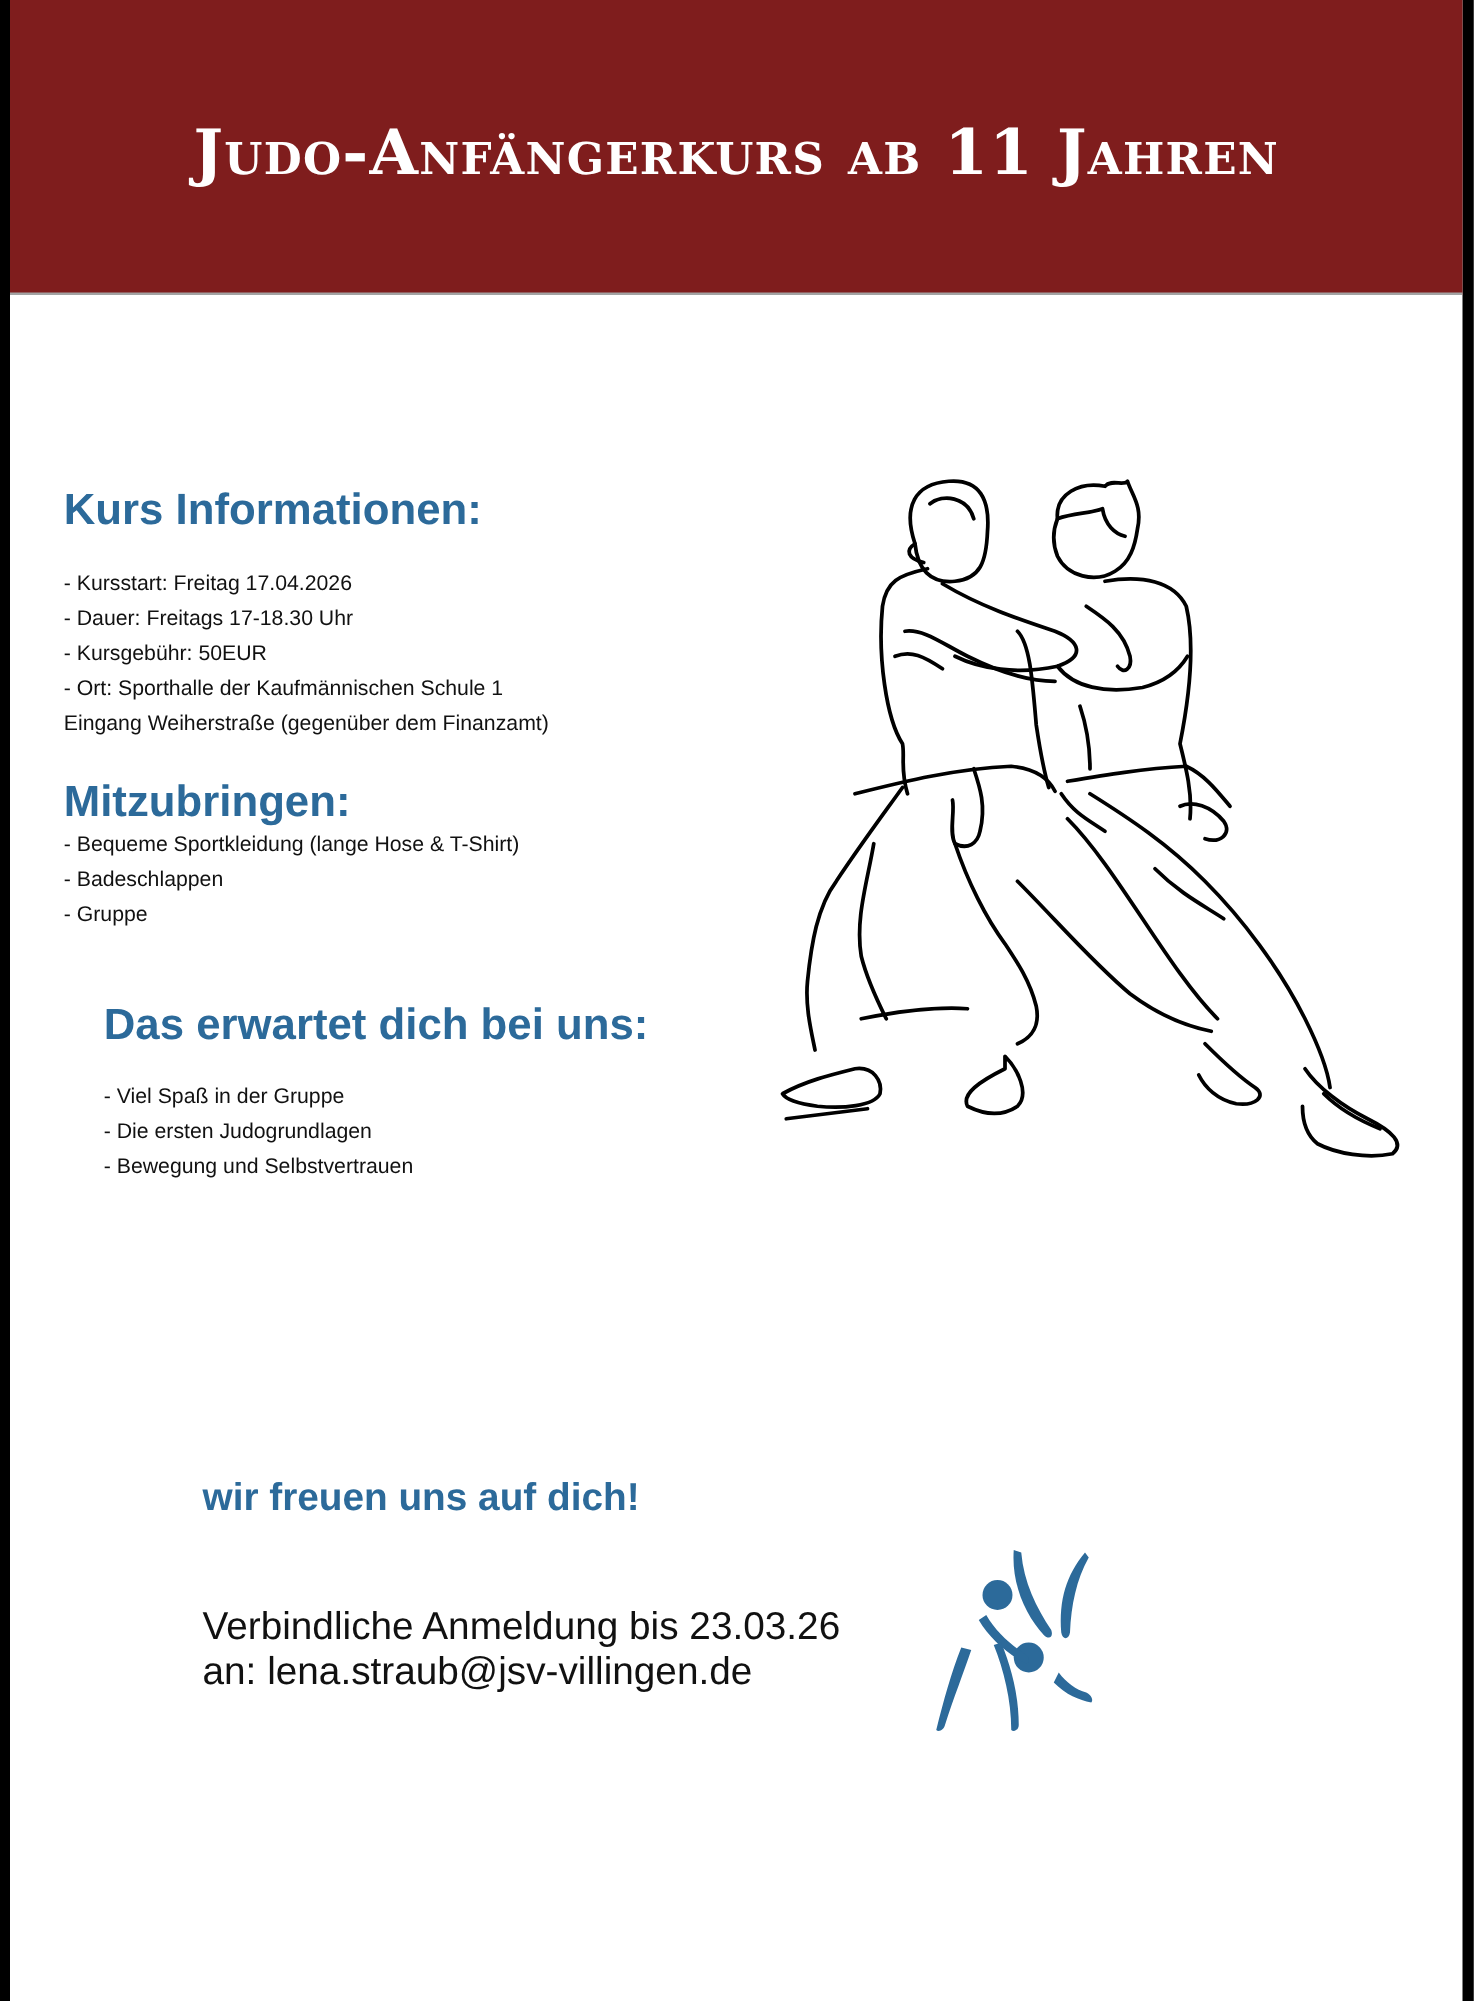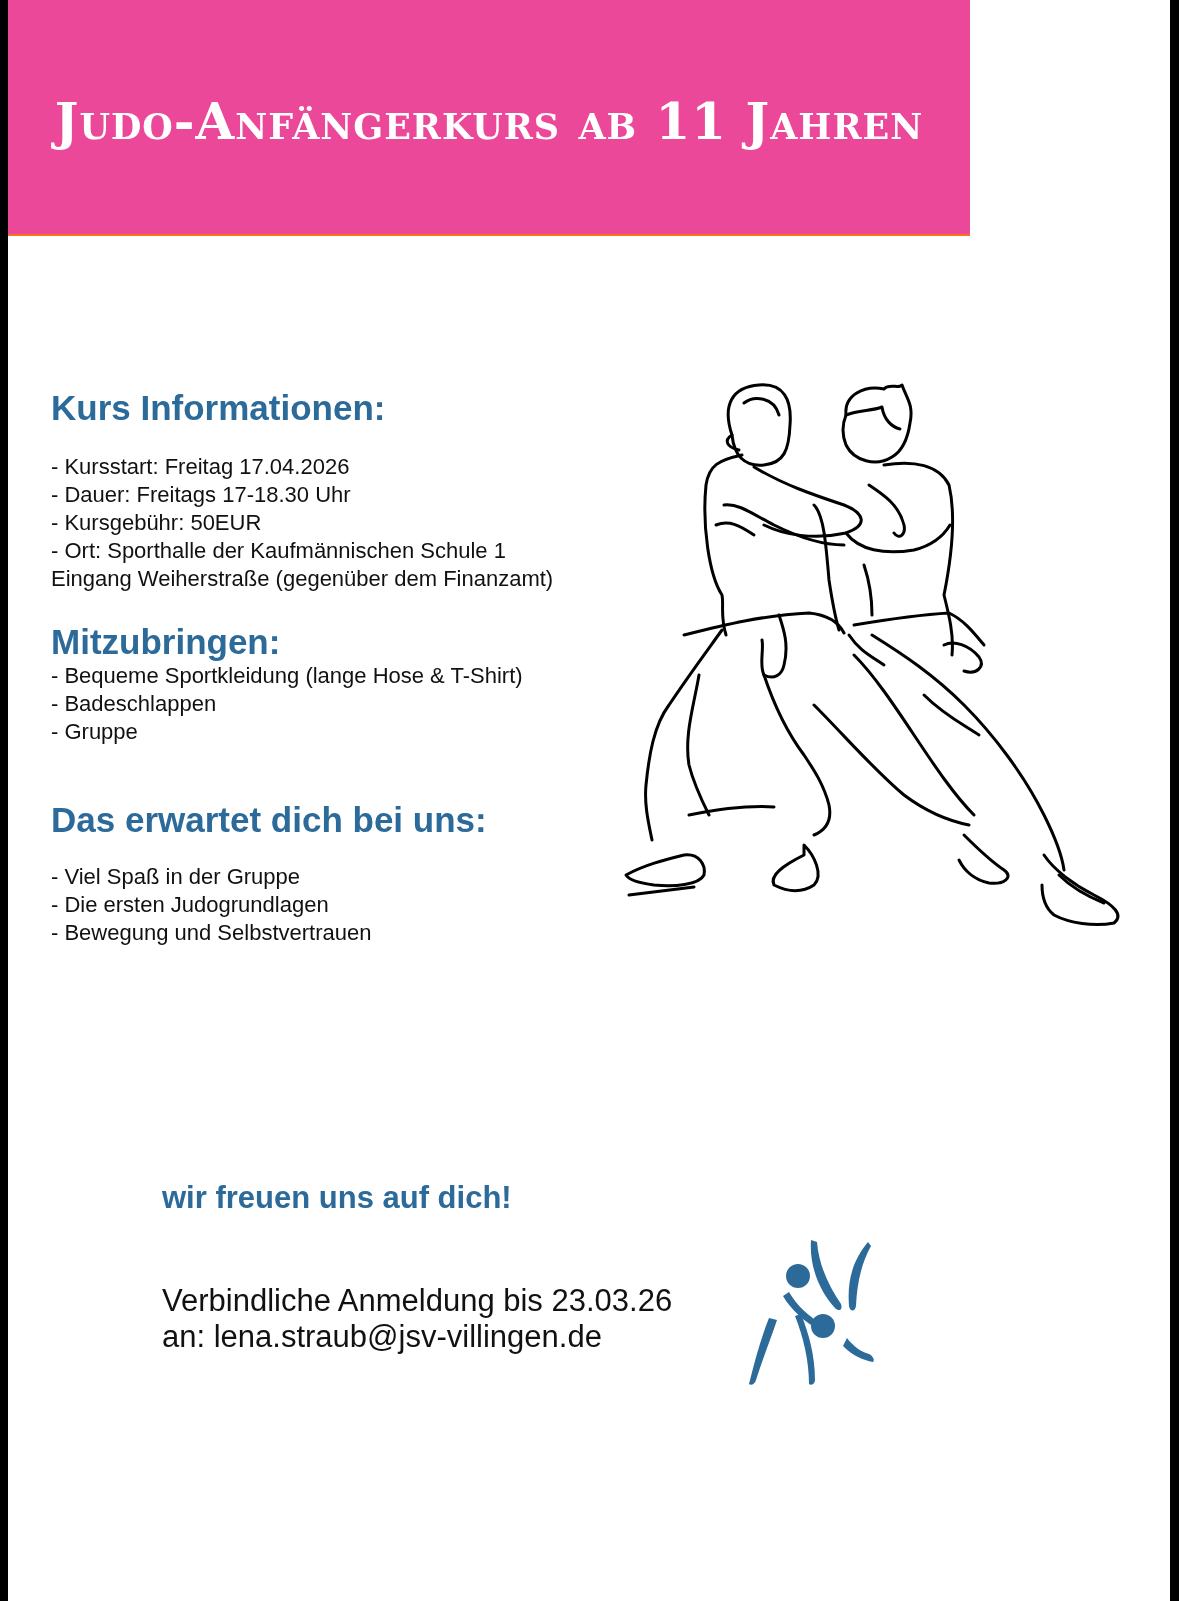--- a/index.html
+++ b/index.html
@@ -1,26 +1,26 @@
 <!DOCTYPE html>
 <html><head>
 <meta charset="utf-8">
 <style>
   html, body { margin:0; padding:0; }
   body { width:1179px; height:1601px; position:relative; background:#000; overflow:hidden;
          font-family:"Liberation Sans", sans-serif; }
   .page { position:absolute; left:8px; top:0; width:1162px; height:1601px; background:#fff; }
-  .header { position:absolute; left:0; top:0; width:962px; height:236px; background:#ec4899;
-            border-bottom:2px solid #f97316; box-sizing:border-box; }
+  .header { position:absolute; left:0; top:0; width:1162px; height:236px; background:#7f1d1d;
+            border-bottom:2px solid #a3a3a3; box-sizing:border-box; }
   .title { position:absolute; left:0; right:0; top:92px; text-align:center; color:#fff;
            font-family:"DejaVu Serif", serif; font-weight:bold; font-size:50px; letter-spacing:1px;
            font-variant:small-caps; white-space:nowrap; }
   .section { position:absolute; left:43px; }
   .heading { color:#2c6a9a; font-weight:bold; font-size:35px; line-height:40px; margin:0; }
-  .list { margin:0; padding:0; list-style:none; font-size:22px; line-height:28px; color:#111; }
+  .list { margin:0; padding:0; list-style:none; font-size:17px; line-height:28px; color:#111; }
   .list li { white-space:nowrap; }
   .cta { position:absolute; left:154px; top:1180px; }
   .cta-line { color:#2c6a9a; font-weight:bold; font-size:31px; line-height:36px; white-space:nowrap; }
   .contact { position:absolute; left:154px; top:1283px; font-size:31px; line-height:36px; color:#111; }
   .contact div { white-space:nowrap; }
   .art { position:absolute; left:606px; top:375px; }
   .logo { position:absolute; left:735px; top:1238px; }
 </style>
 </head>
 <body>
@@ -44,21 +44,21 @@
 
   <div class="section" style="top:622px;">
     <h2 class="heading">Mitzubringen:</h2>
     <ul class="list" style="">
       <li>- Bequeme Sportkleidung (lange Hose &amp; T-Shirt)</li>
       <li>- Badeschlappen</li>
       <li>- Gruppe</li>
     </ul>
   </div>
 
-  <div class="section" style="top:800px;">
+  <div class="section" style="top:800px;margin-left:32px;">
     <h2 class="heading">Das erwartet dich bei uns:</h2>
     <ul class="list" style="margin-top:23px;">
       <li>- Viel Spaß in der Gruppe</li>
       <li>- Die ersten Judogrundlagen</li>
       <li>- Bewegung und Selbstvertrauen</li>
     </ul>
   </div>
 
   <svg class="art" width="520" height="570" viewBox="0 0 520 570" fill="none" stroke="#000" stroke-width="3" stroke-linecap="round" stroke-linejoin="round">
 

